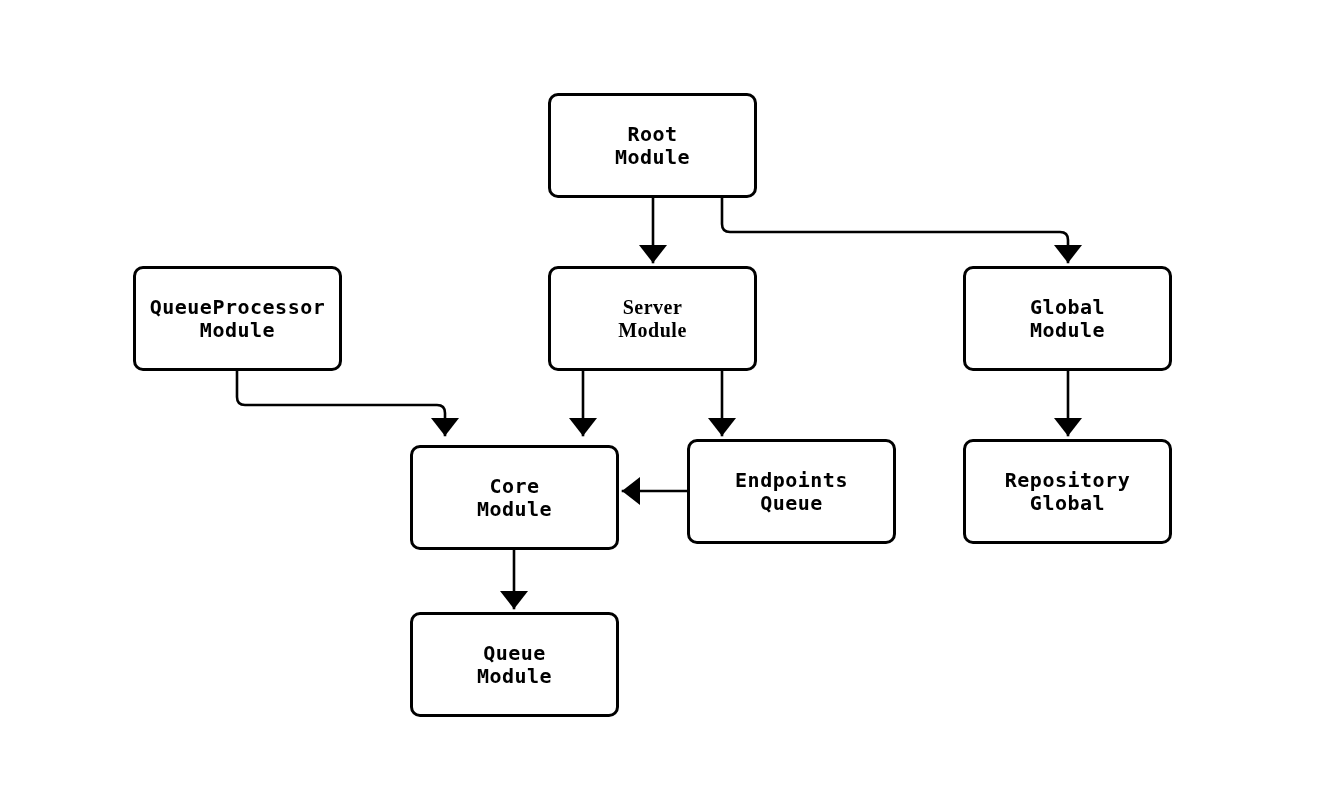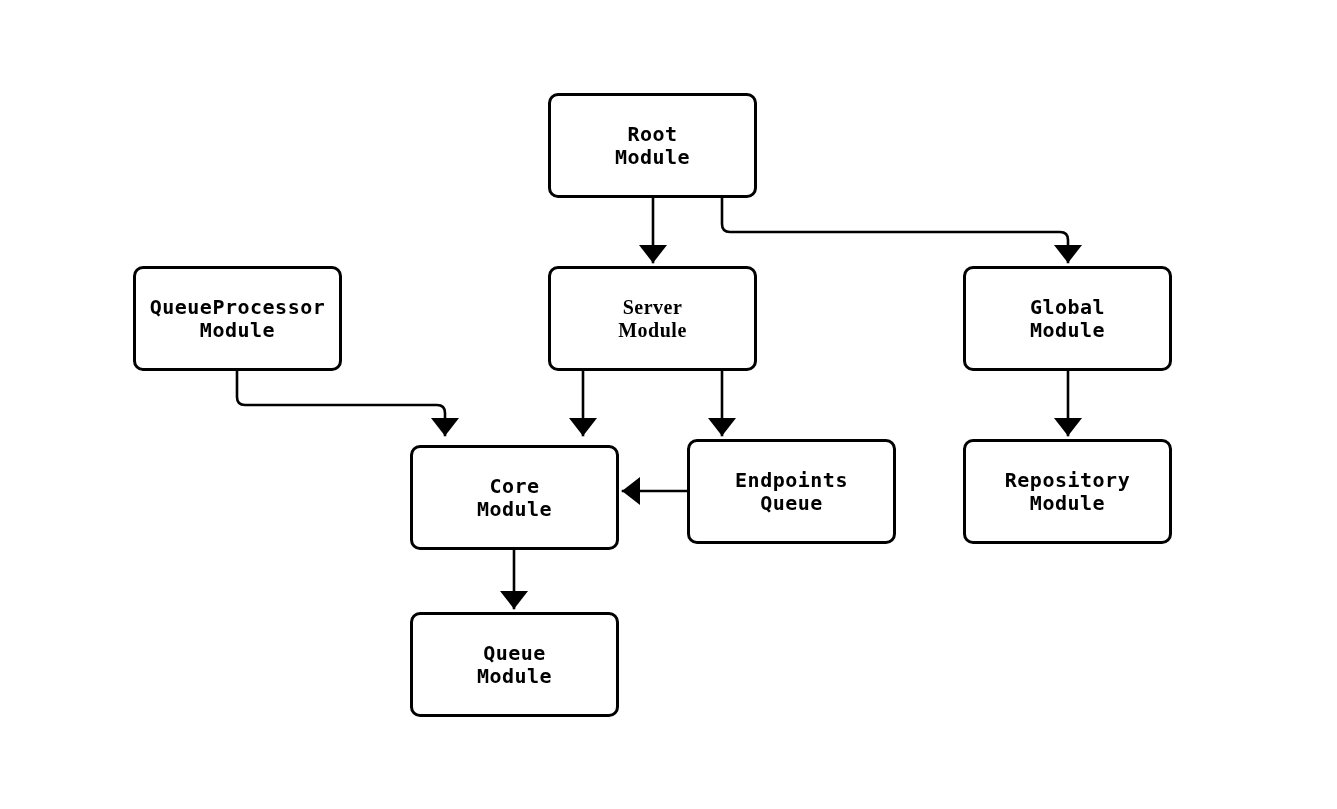--- a/index.html
+++ b/index.html
@@ -113,21 +113,21 @@
 Module</span>
   </div>
 
   <div class="node node-endpoints">
     <span class="label">Endpoints
 Queue</span>
   </div>
 
   <div class="node node-repository">
     <span class="label">Repository
-Module</span>
+Global</span>
   </div>
 
   <div class="node node-queue">
     <span class="label">Queue
 Module</span>
   </div>
 
 </div>
 
 </body></html>

